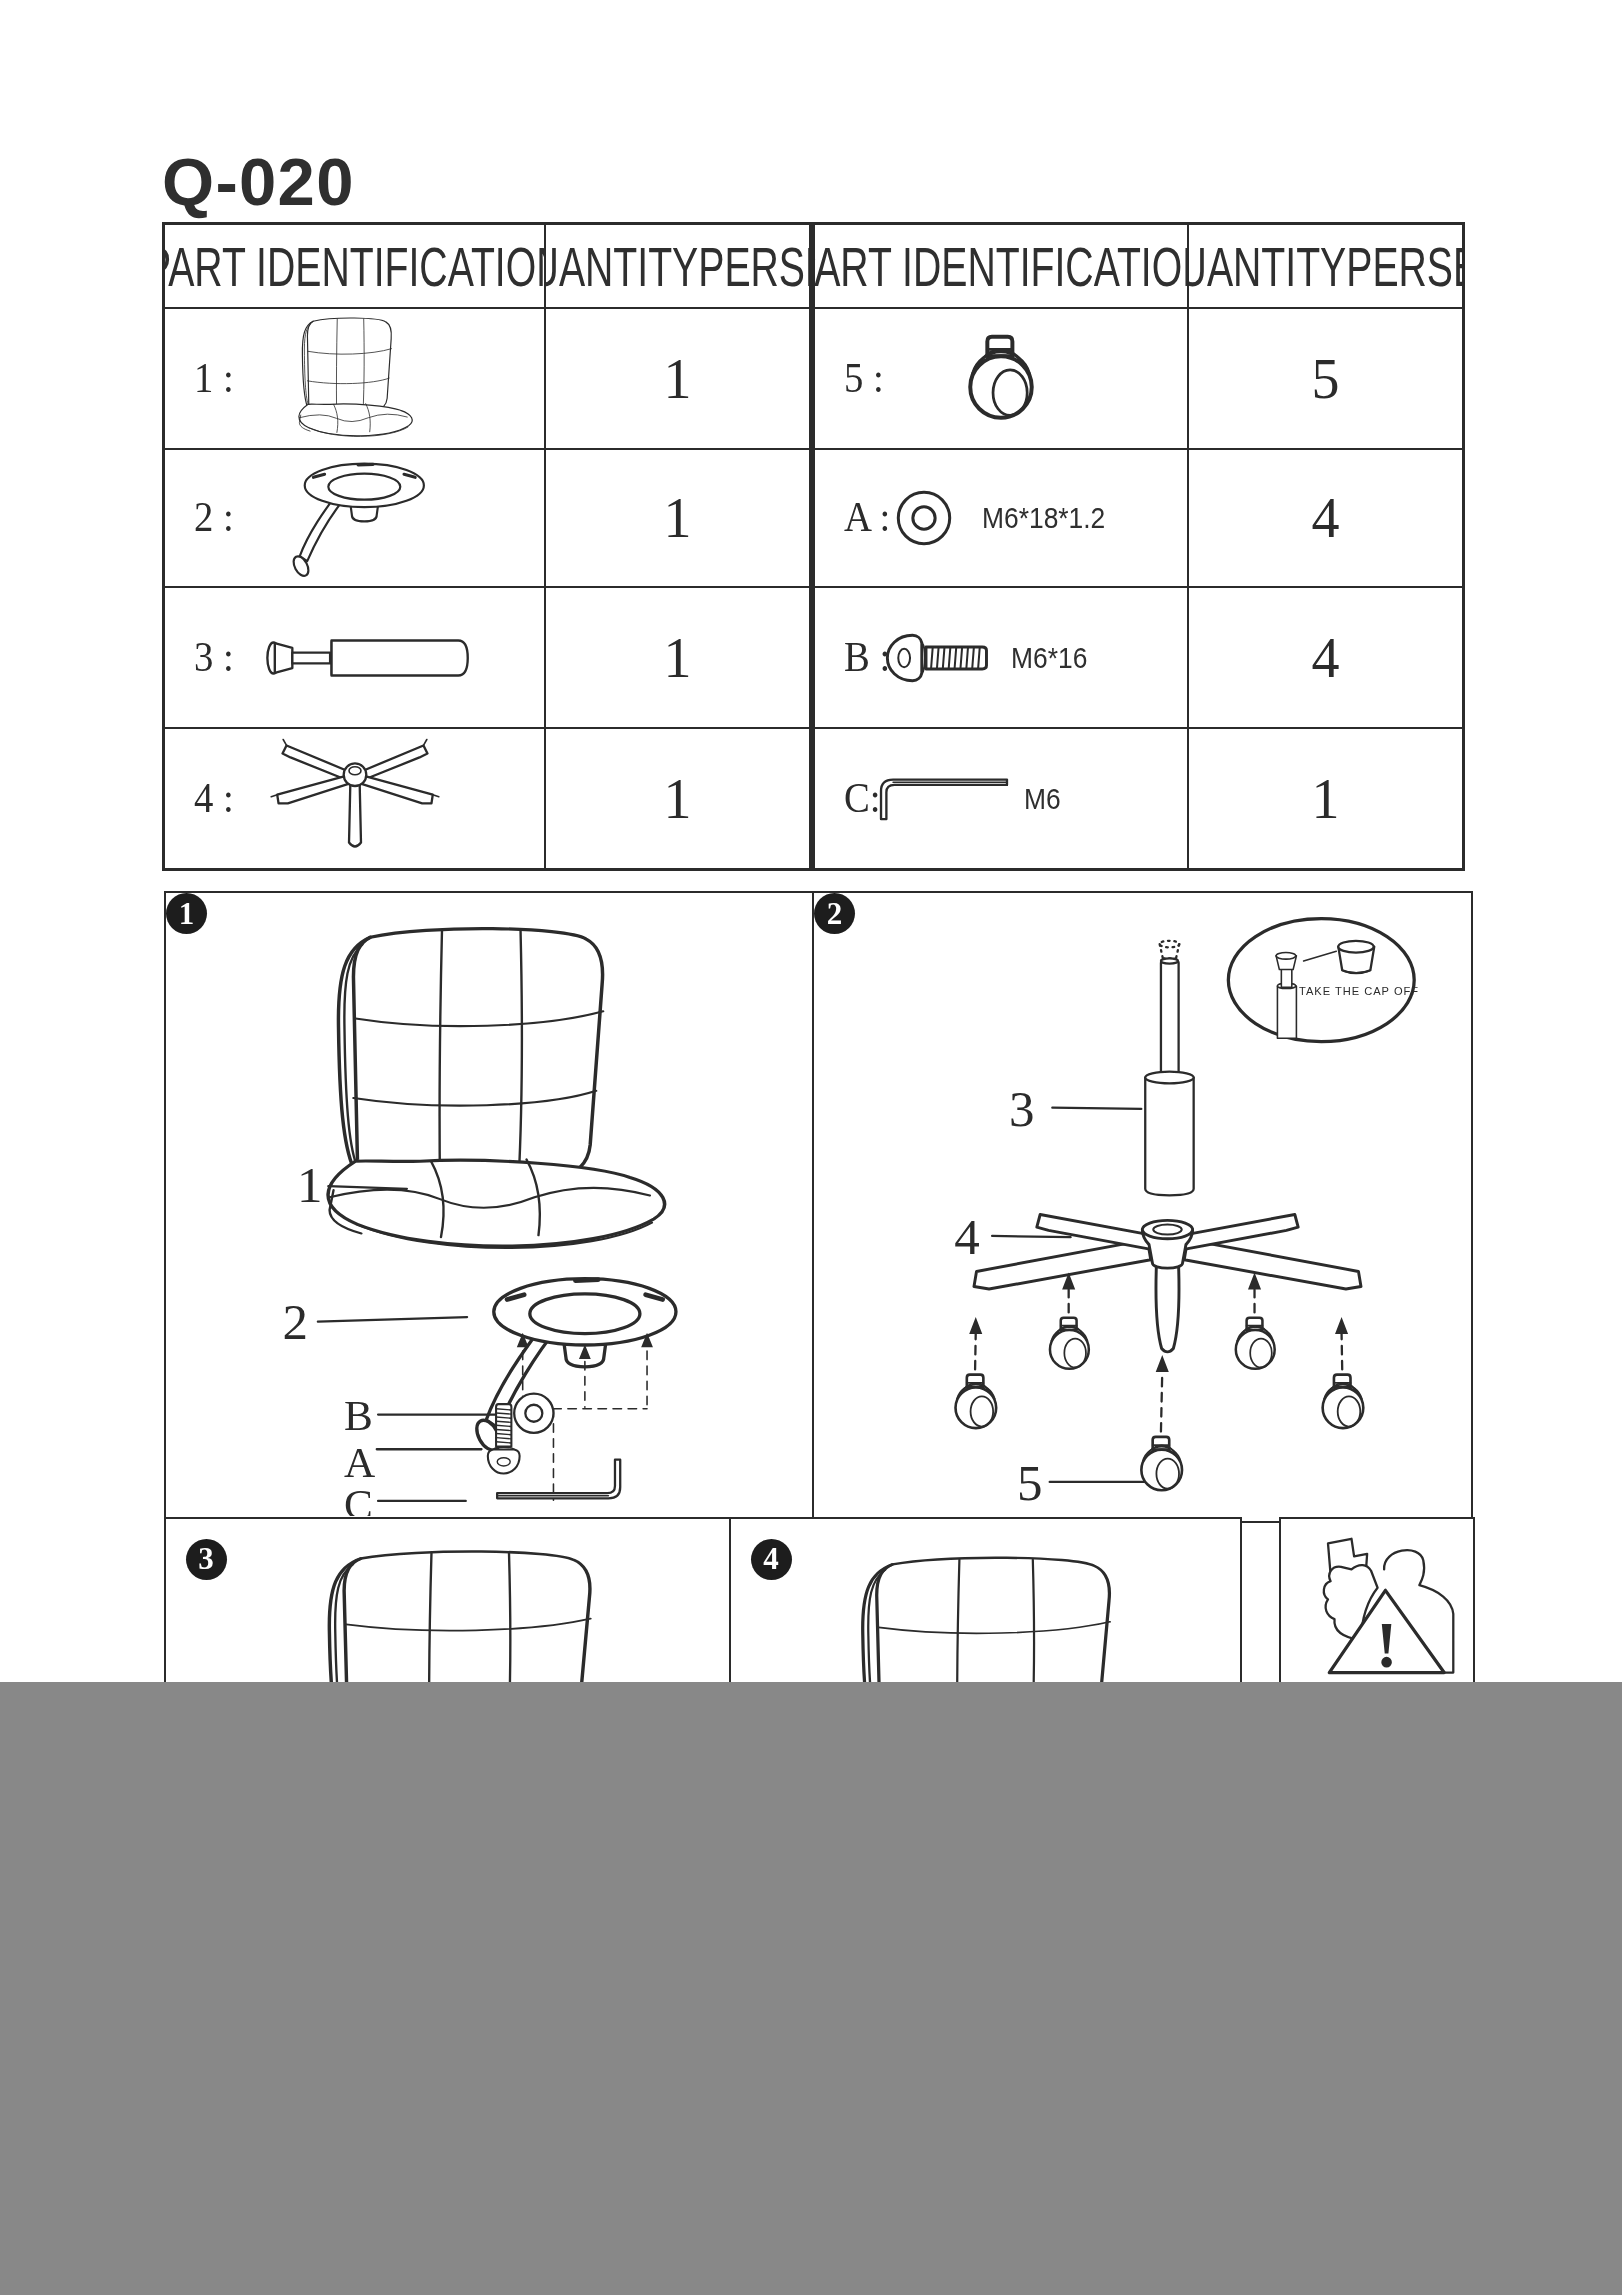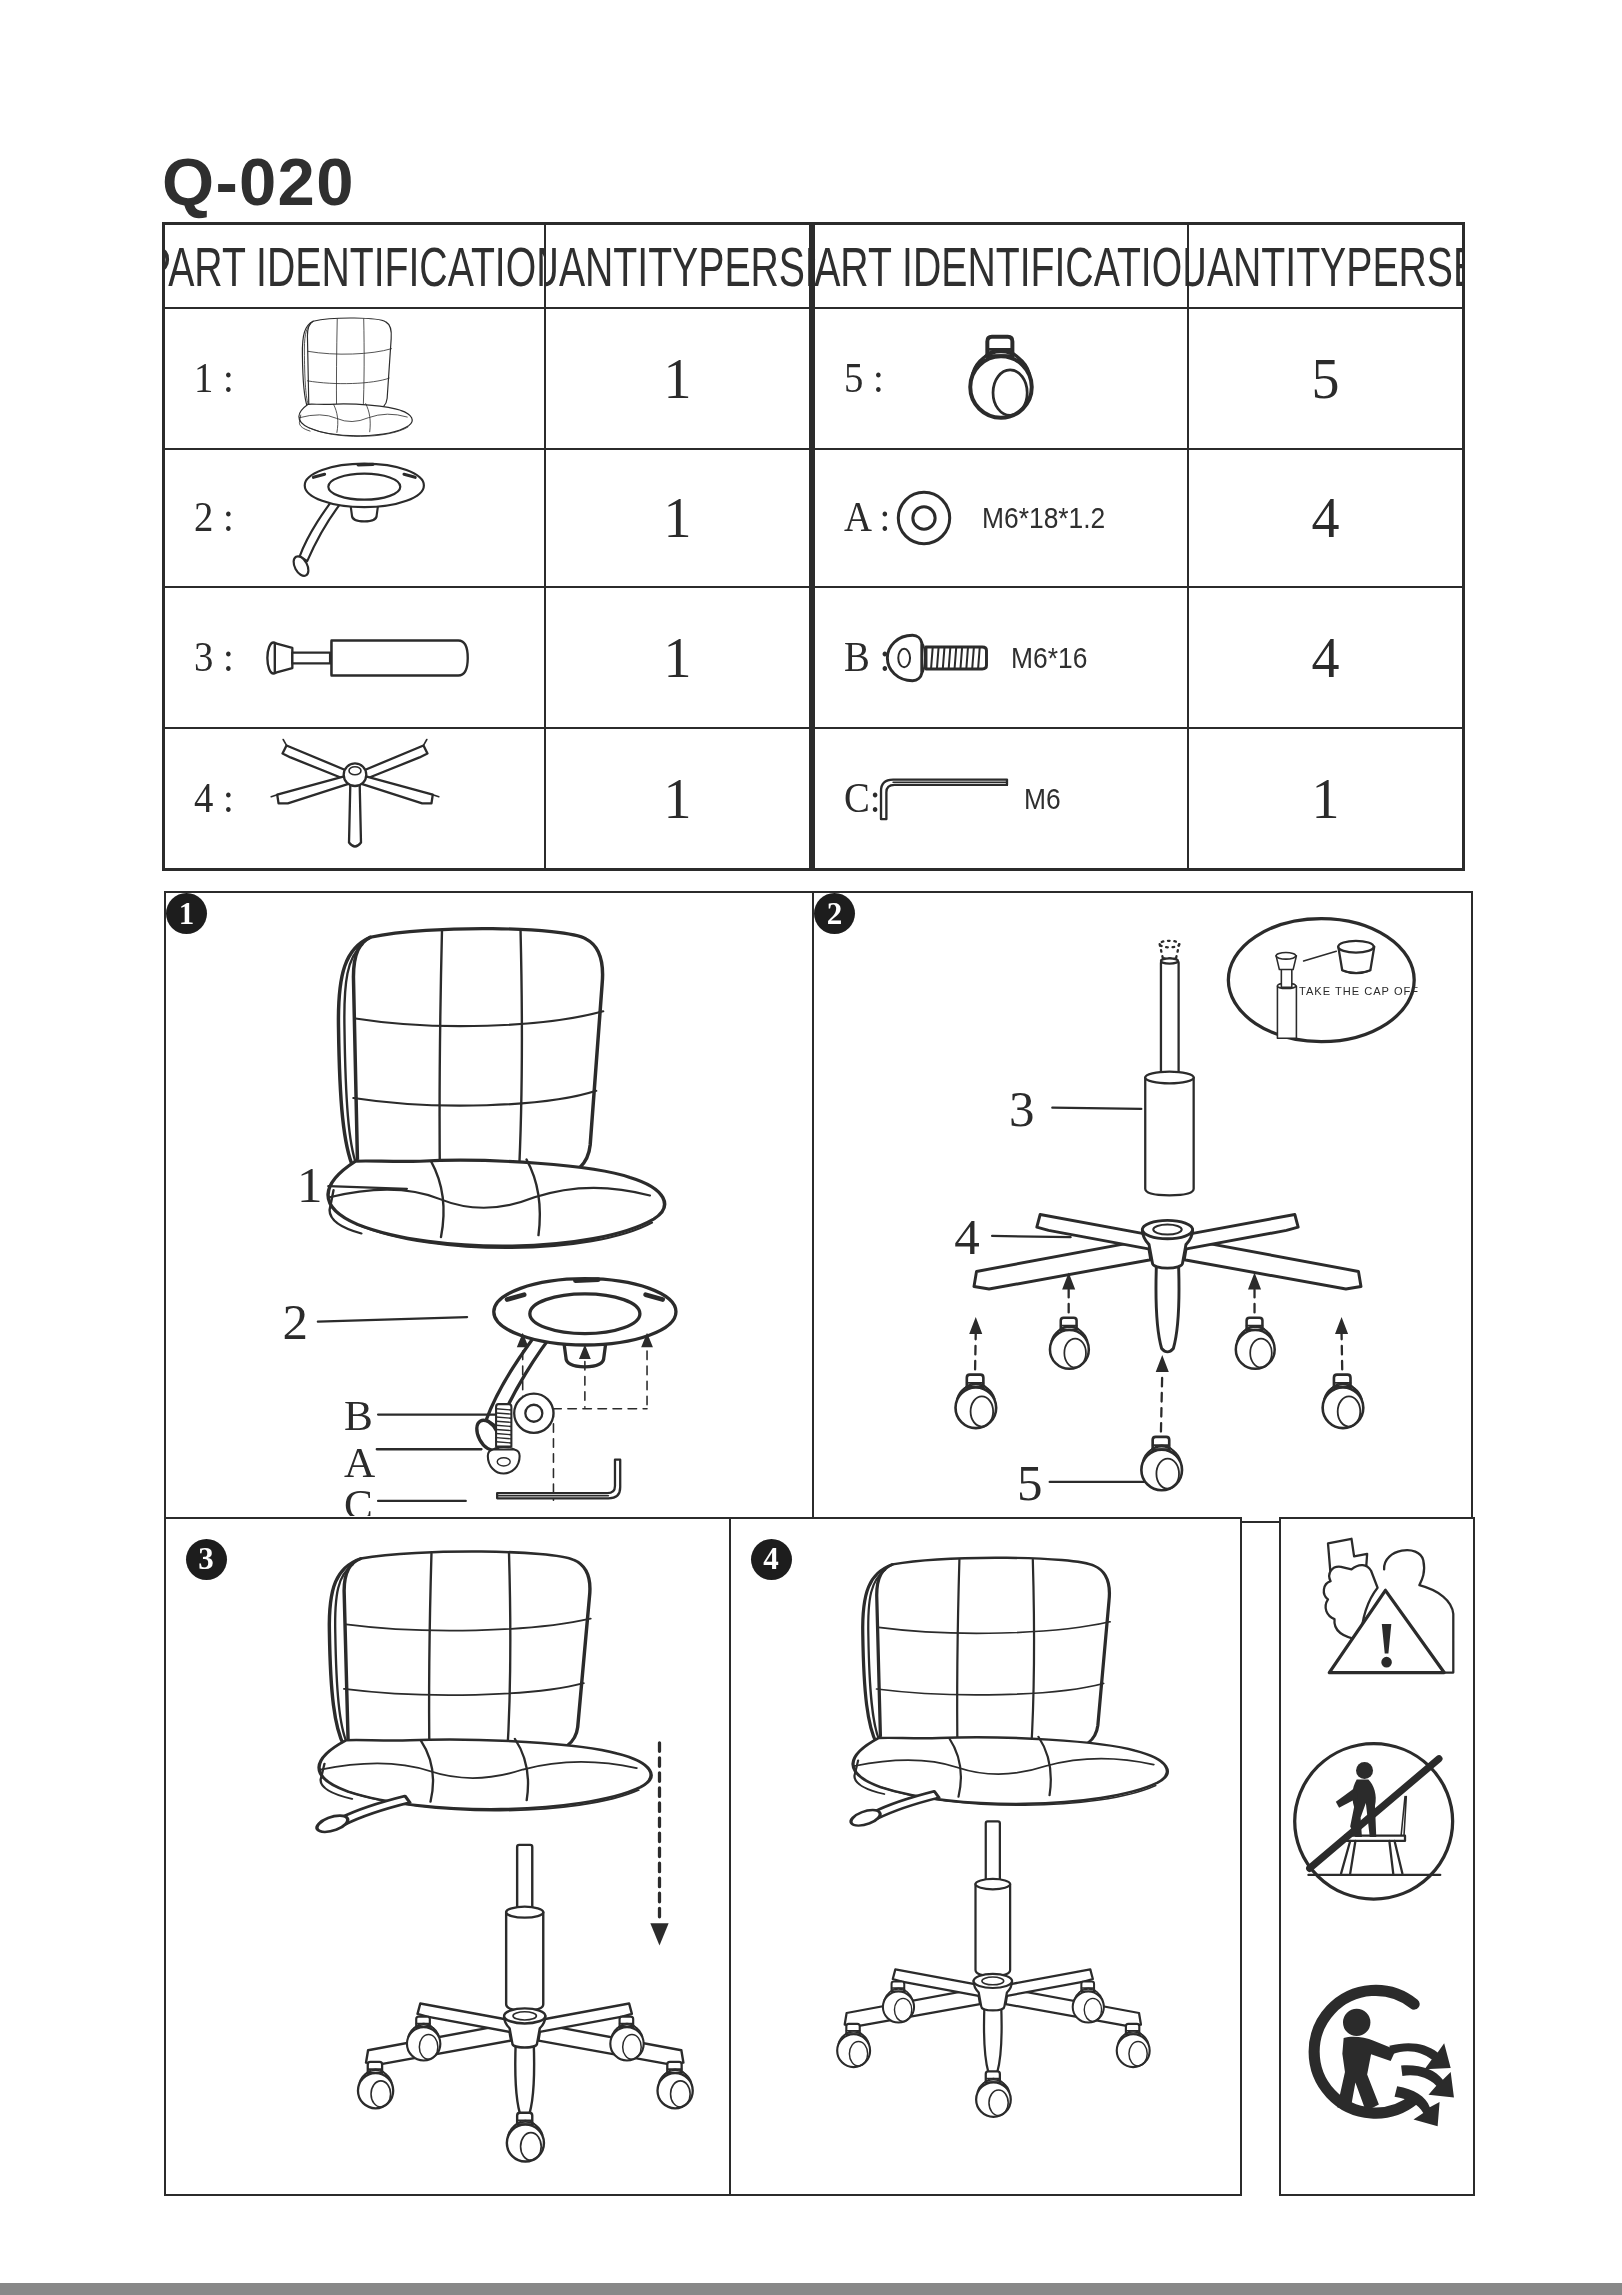--- a/index.html
+++ b/index.html
@@ -1,16 +1,16 @@
 <!DOCTYPE html>
 <html style="font-size:10.5px"><head>
 <meta charset="utf-8">
 <style>
   html,body{margin:0;padding:0;background:#888;}
-  #page{position:relative;width:1623px;height:2283px;background:#ffffff;font-family:"Liberation Sans",sans-serif;color:#2b2b2b;overflow:hidden;}
+  #page{position:relative;width:1623px;height:1682px;background:#ffffff;font-family:"Liberation Sans",sans-serif;color:#2b2b2b;overflow:hidden;}
   
   svg path,svg line,svg circle,svg ellipse,svg rect,svg polyline,svg polygon{stroke:#2b2b2b;stroke-width:3.5;fill:none;stroke-linecap:round;stroke-linejoin:round;}
   .w{fill:#ffffff;}
   .k{fill:#2b2b2b;stroke:none;}
   .thin{stroke-width:2.4;}
   .th{stroke-width:5;}
   .dash{stroke-dasharray:13 10;}
   .dot{stroke-dasharray:2.5 7;}
   svg text{stroke:none;fill:#2b2b2b;}
   .svglbl{font-family:"Liberation Serif",serif;font-size:78px;}

